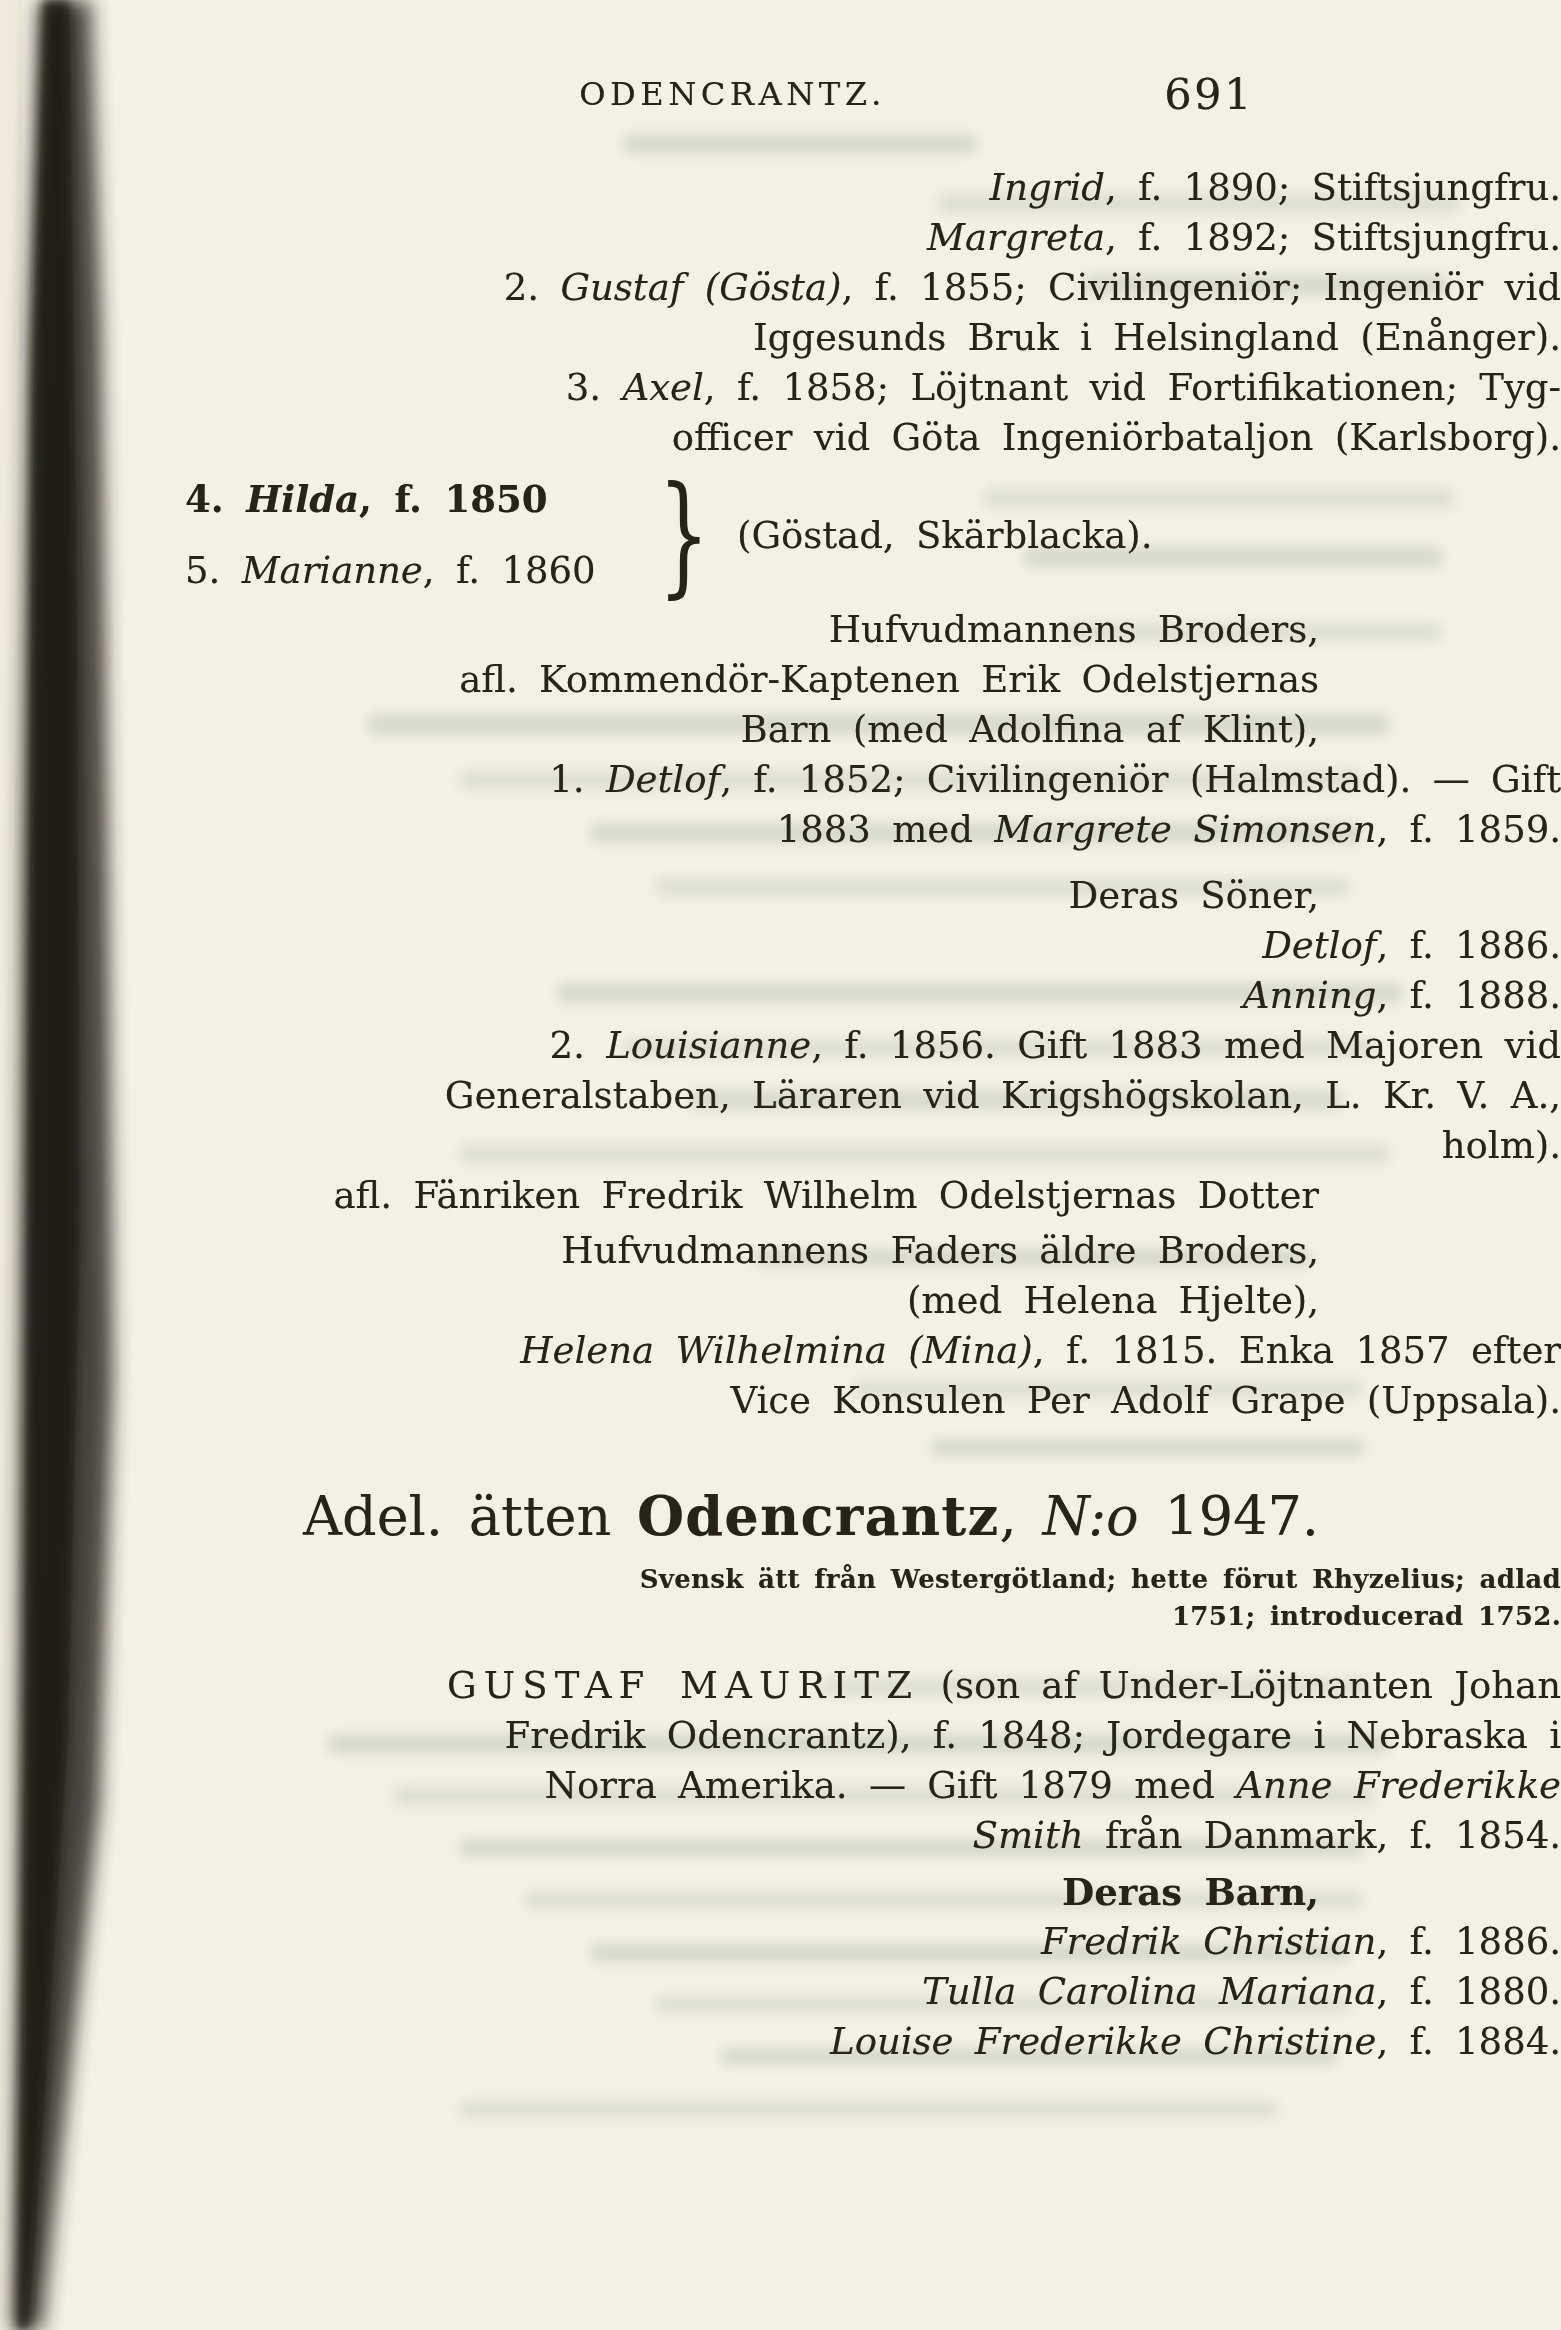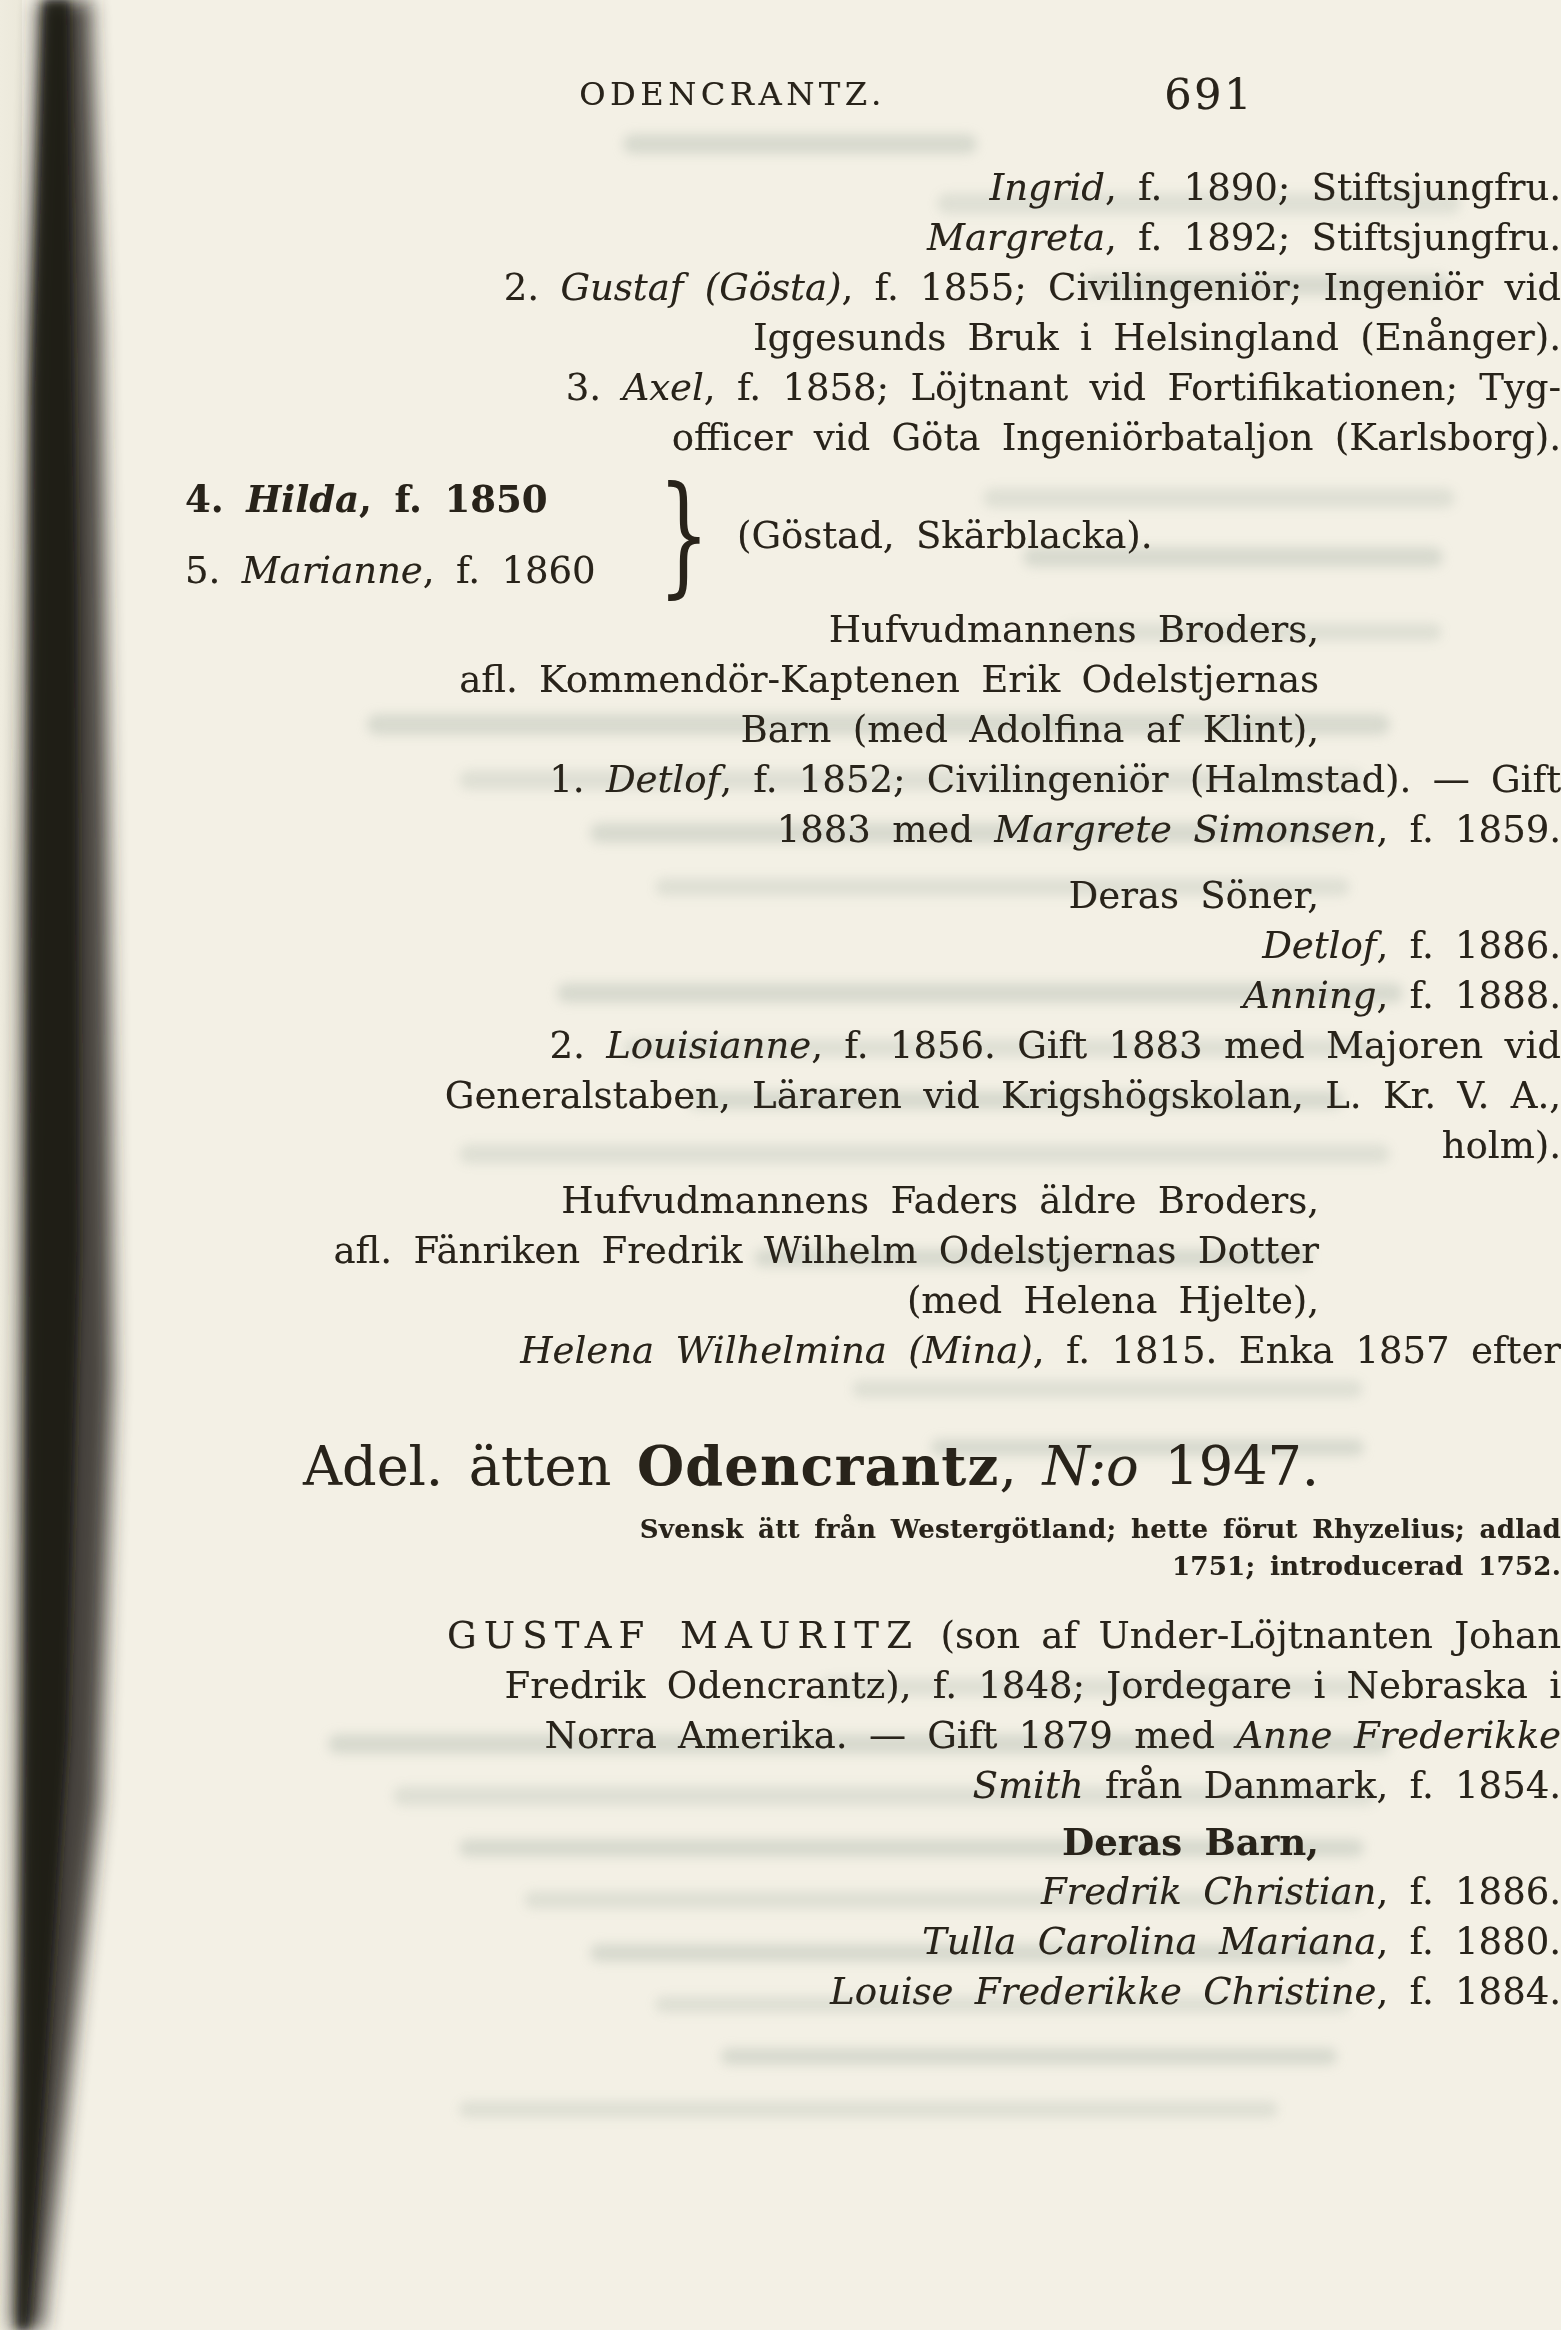--- a/index.html
+++ b/index.html
@@ -121,24 +121,25 @@
       <div class="line center"><span class="s-n">afl. Kommendör-Kaptenen Erik Odelstjernas</span></div>
       <div class="line center"><span class="s-n">Barn (med Adolfina af Klint),</span></div>
       <div class="line ind-num"><span class="s-n">1. </span><span class="s-i">Detlof</span><span class="s-n">, f. 1852; Civilingeniör (Halmstad). — Gift</span></div>
       <div class="line ind-text"><span class="s-n">1883 med </span><span class="s-i">Margrete Simonsen</span><span class="s-n">, f. 1859.</span></div>
       <div class="line center" style="margin-top: 15.7px;"><span class="s-n">Deras Söner,</span></div>
       <div class="line ind-text"><span class="s-i">Detlof</span><span class="s-n">, f. 1886.</span></div>
       <div class="line ind-text"><span class="s-i">Anning</span><span class="s-n">, f. 1888.</span></div>
       <div class="line ind-num"><span class="s-n">2. </span><span class="s-i">Louisianne</span><span class="s-n">, f. 1856. Gift 1883 med Majoren vid</span></div>
       <div class="line ind-text"><span class="s-n">Generalstaben, Läraren vid Krigshögskolan, L. Kr. V. A.,</span></div>
       <div class="line ind-text"><span class="s-n">holm).</span></div>
+      <div class="line center"><span class="s-n">afl. Fänriken Fredrik Wilhelm Odelstjernas Dotter</span></div>
       <div class="line center" style="margin-top: 5.2px;"><span class="s-n">Hufvudmannens Faders äldre Broders,</span></div>
-      <div class="line center"><span class="s-n">afl. Fänriken Fredrik Wilhelm Odelstjernas Dotter</span></div>
       <div class="line center"><span class="s-n">(med Helena Hjelte),</span></div>
       <div class="line ind-flush"><span class="s-i">Helena Wilhelmina (Mina)</span><span class="s-n">, f. 1815. Enka 1857 efter</span></div>
+      <div class="line ind-text"><span class="s-n">Vice Konsulen Per Adolf Grape (Uppsala).</span></div>
       <div class="line center heading" style="margin-top: 60px;"><span class="s-n">Adel. ätten </span><span class="s-b">Odencrantz</span><span class="s-n">, </span><span class="s-i">N:o</span><span class="s-n"> 1947.</span></div>
       <div class="line intro ind-intro-first" style="margin-top: 14.4px;"><span class="s-n">Svensk ätt från Westergötland; hette förut Rhyzelius; adlad</span></div>
       <div class="line intro ind-intro-rest"><span class="s-n">1751; introducerad 1752.</span></div>
       <div class="line ind-num" style="margin-top: 26px;"><span class="s-sp">GUSTAF MAURITZ</span><span class="s-n"> (son af Under-Löjtnanten Johan</span></div>
       <div class="line ind-text"><span class="s-n">Fredrik Odencrantz), f. 1848; Jordegare i Nebraska i</span></div>
       <div class="line ind-text"><span class="s-n">Norra Amerika. — Gift 1879 med </span><span class="s-i">Anne Frederikke</span></div>
       <div class="line ind-text"><span class="s-i">Smith</span><span class="s-n"> från Danmark, f. 1854.</span></div>
       <div class="line center" style="margin-top: 6px; font-weight: bold;"><span class="s-n">Deras Barn,</span></div>
       <div class="line ind-text"><span class="s-i">Fredrik Christian</span><span class="s-n">, f. 1886.</span></div>
       <div class="line ind-text"><span class="s-i">Tulla Carolina Mariana</span><span class="s-n">, f. 1880.</span></div>

